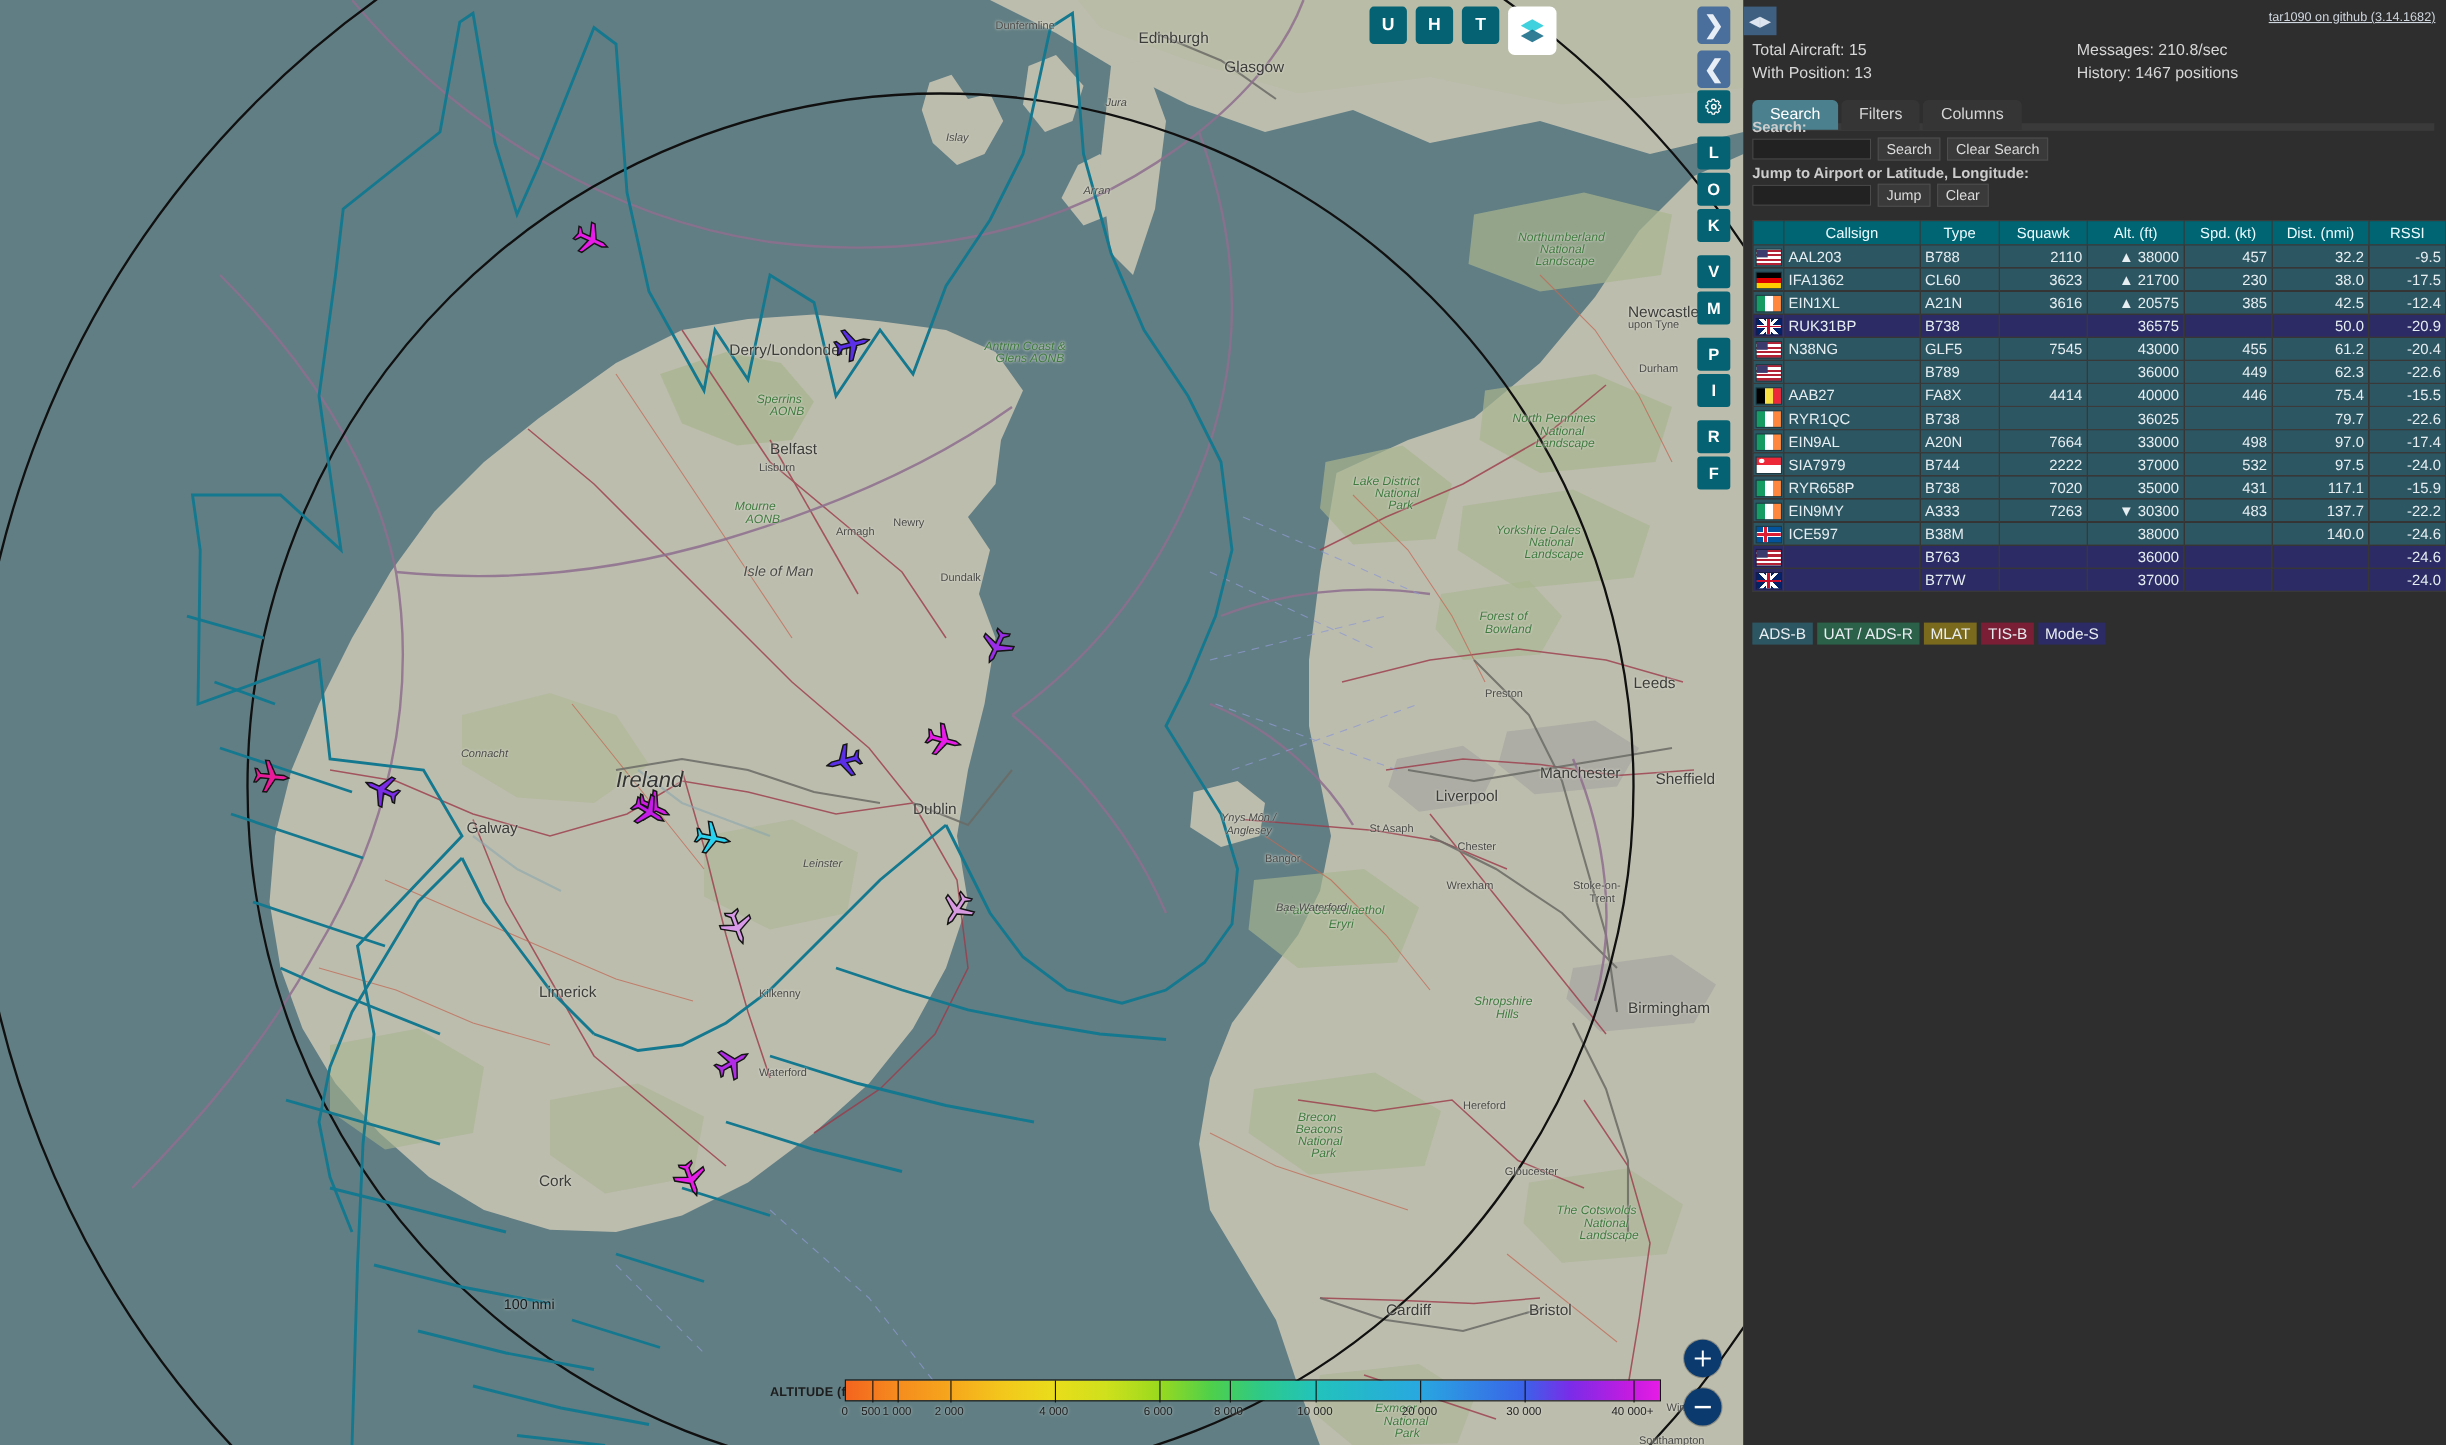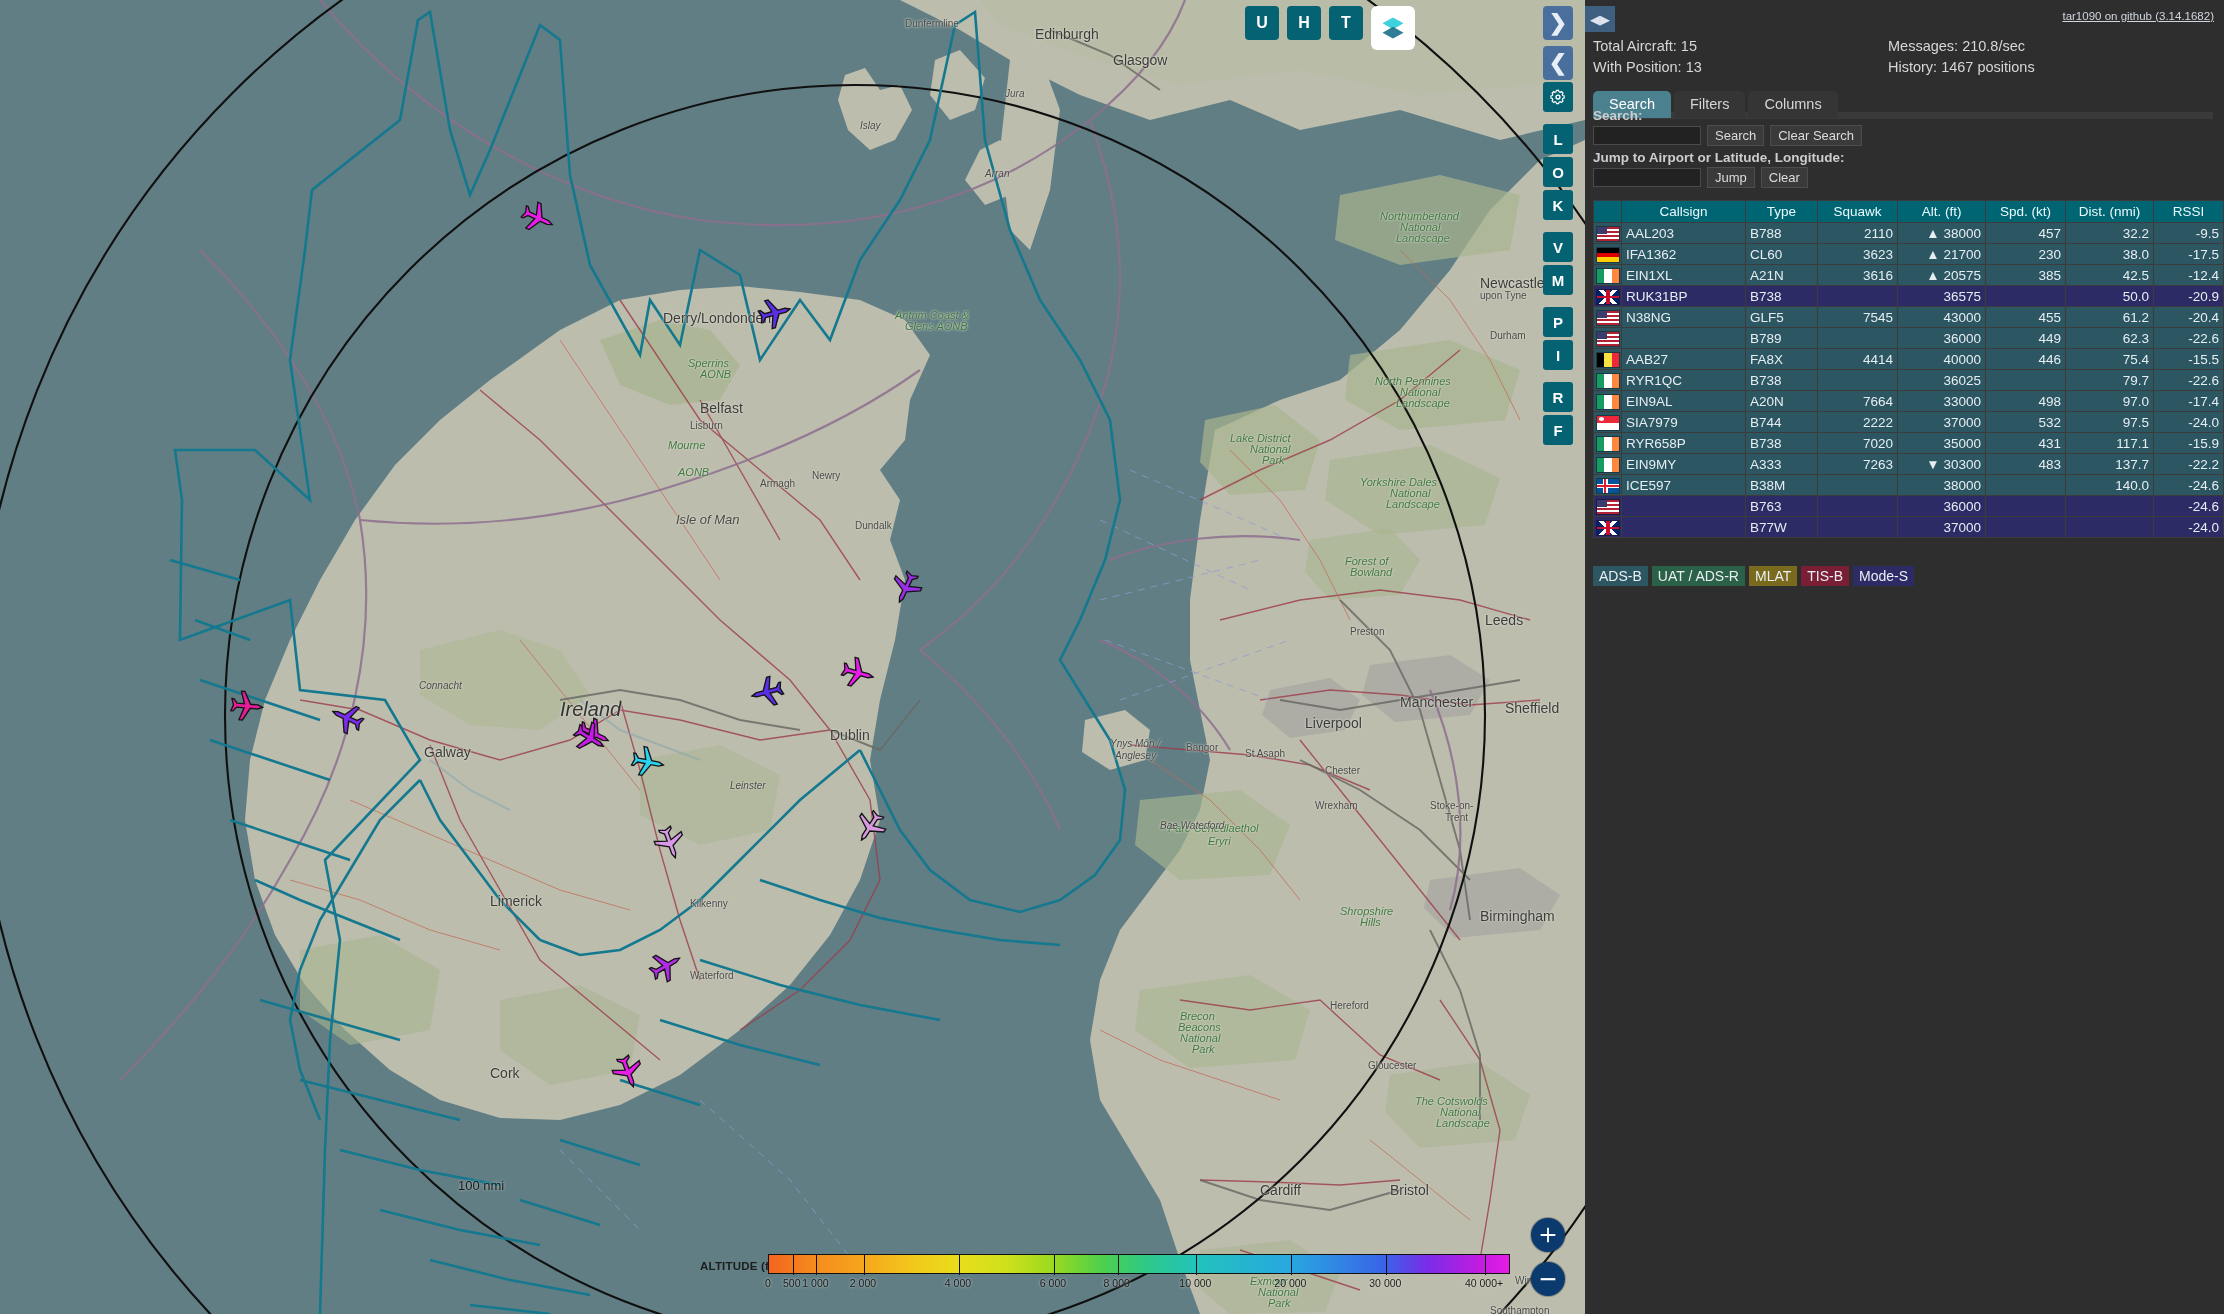--- a/index.html
+++ b/index.html
@@ -303,21 +303,21 @@
         <div class="mlabel sm it" style="left: 860px; top: 120px;">Islay</div>
         <div class="mlabel city" style="left: 663px; top: 310px;">Derry/Londonderry</div>
         <div class="mlabel green" style="left: 895px; top: 309px;">Antrim Coast &amp;</div>
         <div class="mlabel green" style="left: 905px; top: 320px;">Glens AONB</div>
         <div class="mlabel green" style="left: 688px; top: 357px;">Sperrins</div>
         <div class="mlabel green" style="left: 700px; top: 368px;">AONB</div>
         <div class="mlabel city" style="left: 700px; top: 400px;">Belfast</div>
         <div class="mlabel sm" style="left: 690px; top: 420px;">Lisburn</div>
         <div class="mlabel sm" style="left: 760px; top: 478px;">Armagh</div>
         <div class="mlabel sm" style="left: 812px; top: 470px;">Newry</div>
-        <div class="mlabel green" style="left: 668px; top: 439px; text-align: center;">Mourne</div>
+        <div class="mlabel green" style="left: 668px; top: 455px; text-align: center;">Mourne</div>
         <div class="mlabel green" style="left: 678px; top: 466px;">AONB</div>
         <div class="mlabel it" style="left: 676px; top: 512px;">Isle of Man</div>
         <div class="mlabel sm" style="left: 855px; top: 520px;">Dundalk</div>
         <div class="mlabel sm it" style="left: 419px; top: 680px;">Connacht</div>
         <div class="mlabel big it" style="left: 560px; top: 698px;">Ireland</div>
         <div class="mlabel city" style="left: 424px; top: 744px;">Galway</div>
         <div class="mlabel city" style="left: 830px; top: 727px; text-align: center;">Dublin</div>
         <div class="mlabel sm it" style="left: 730px; top: 780px;">Leinster</div>
         <div class="mlabel city" style="left: 490px; top: 893px;">Limerick</div>
         <div class="mlabel sm" style="left: 690px; top: 898px;">Kilkenny</div>
@@ -341,21 +341,21 @@
         <div class="mlabel green" style="left: 1345px; top: 555px;">Forest of</div>
         <div class="mlabel green" style="left: 1350px; top: 566px;">Bowland</div>
         <div class="mlabel city" style="left: 1485px; top: 612px;">Leeds</div>
         <div class="mlabel sm" style="left: 1350px; top: 626px;">Preston</div>
         <div class="mlabel city" style="left: 1305px; top: 715px;">Liverpool</div>
         <div class="mlabel city" style="left: 1400px; top: 694px;">Manchester</div>
         <div class="mlabel city" style="left: 1505px; top: 700px;">Sheffield</div>
         <div class="mlabel sm it" style="left: 1110px; top: 738px;">Ynys Môn /</div>
         <div class="mlabel sm it" style="left: 1115px; top: 750px;">Anglesey</div>
         <div class="mlabel sm" style="left: 1245px; top: 748px;">St Asaph</div>
-        <div class="mlabel sm" style="left: 1150px; top: 742px; margin-left: 36px;">Bangor</div>
+        <div class="mlabel sm" style="left: 1150px; top: 776px;">Bangor</div>
         <div class="mlabel sm" style="left: 1325px; top: 765px;">Chester</div>
         <div class="mlabel sm" style="left: 1315px; top: 800px;">Wrexham</div>
         <div class="mlabel sm" style="left: 1430px; top: 800px;">Stoke-on-</div>
         <div class="mlabel sm" style="left: 1445px; top: 812px;">Trent</div>
         <div class="mlabel green" style="left: 1168px; top: 822px;">Parc Cenedlaethol</div>
         <div class="mlabel green" style="left: 1208px; top: 835px;">Eryri</div>
         <div class="mlabel it sm" style="left: 1160px; top: 820px;">Bae Waterford</div>
         <div class="mlabel city" style="left: 1480px; top: 908px;">Birmingham</div>
         <div class="mlabel green" style="left: 1340px; top: 905px;">Shropshire</div>
         <div class="mlabel green" style="left: 1360px; top: 916px;">Hills</div>

